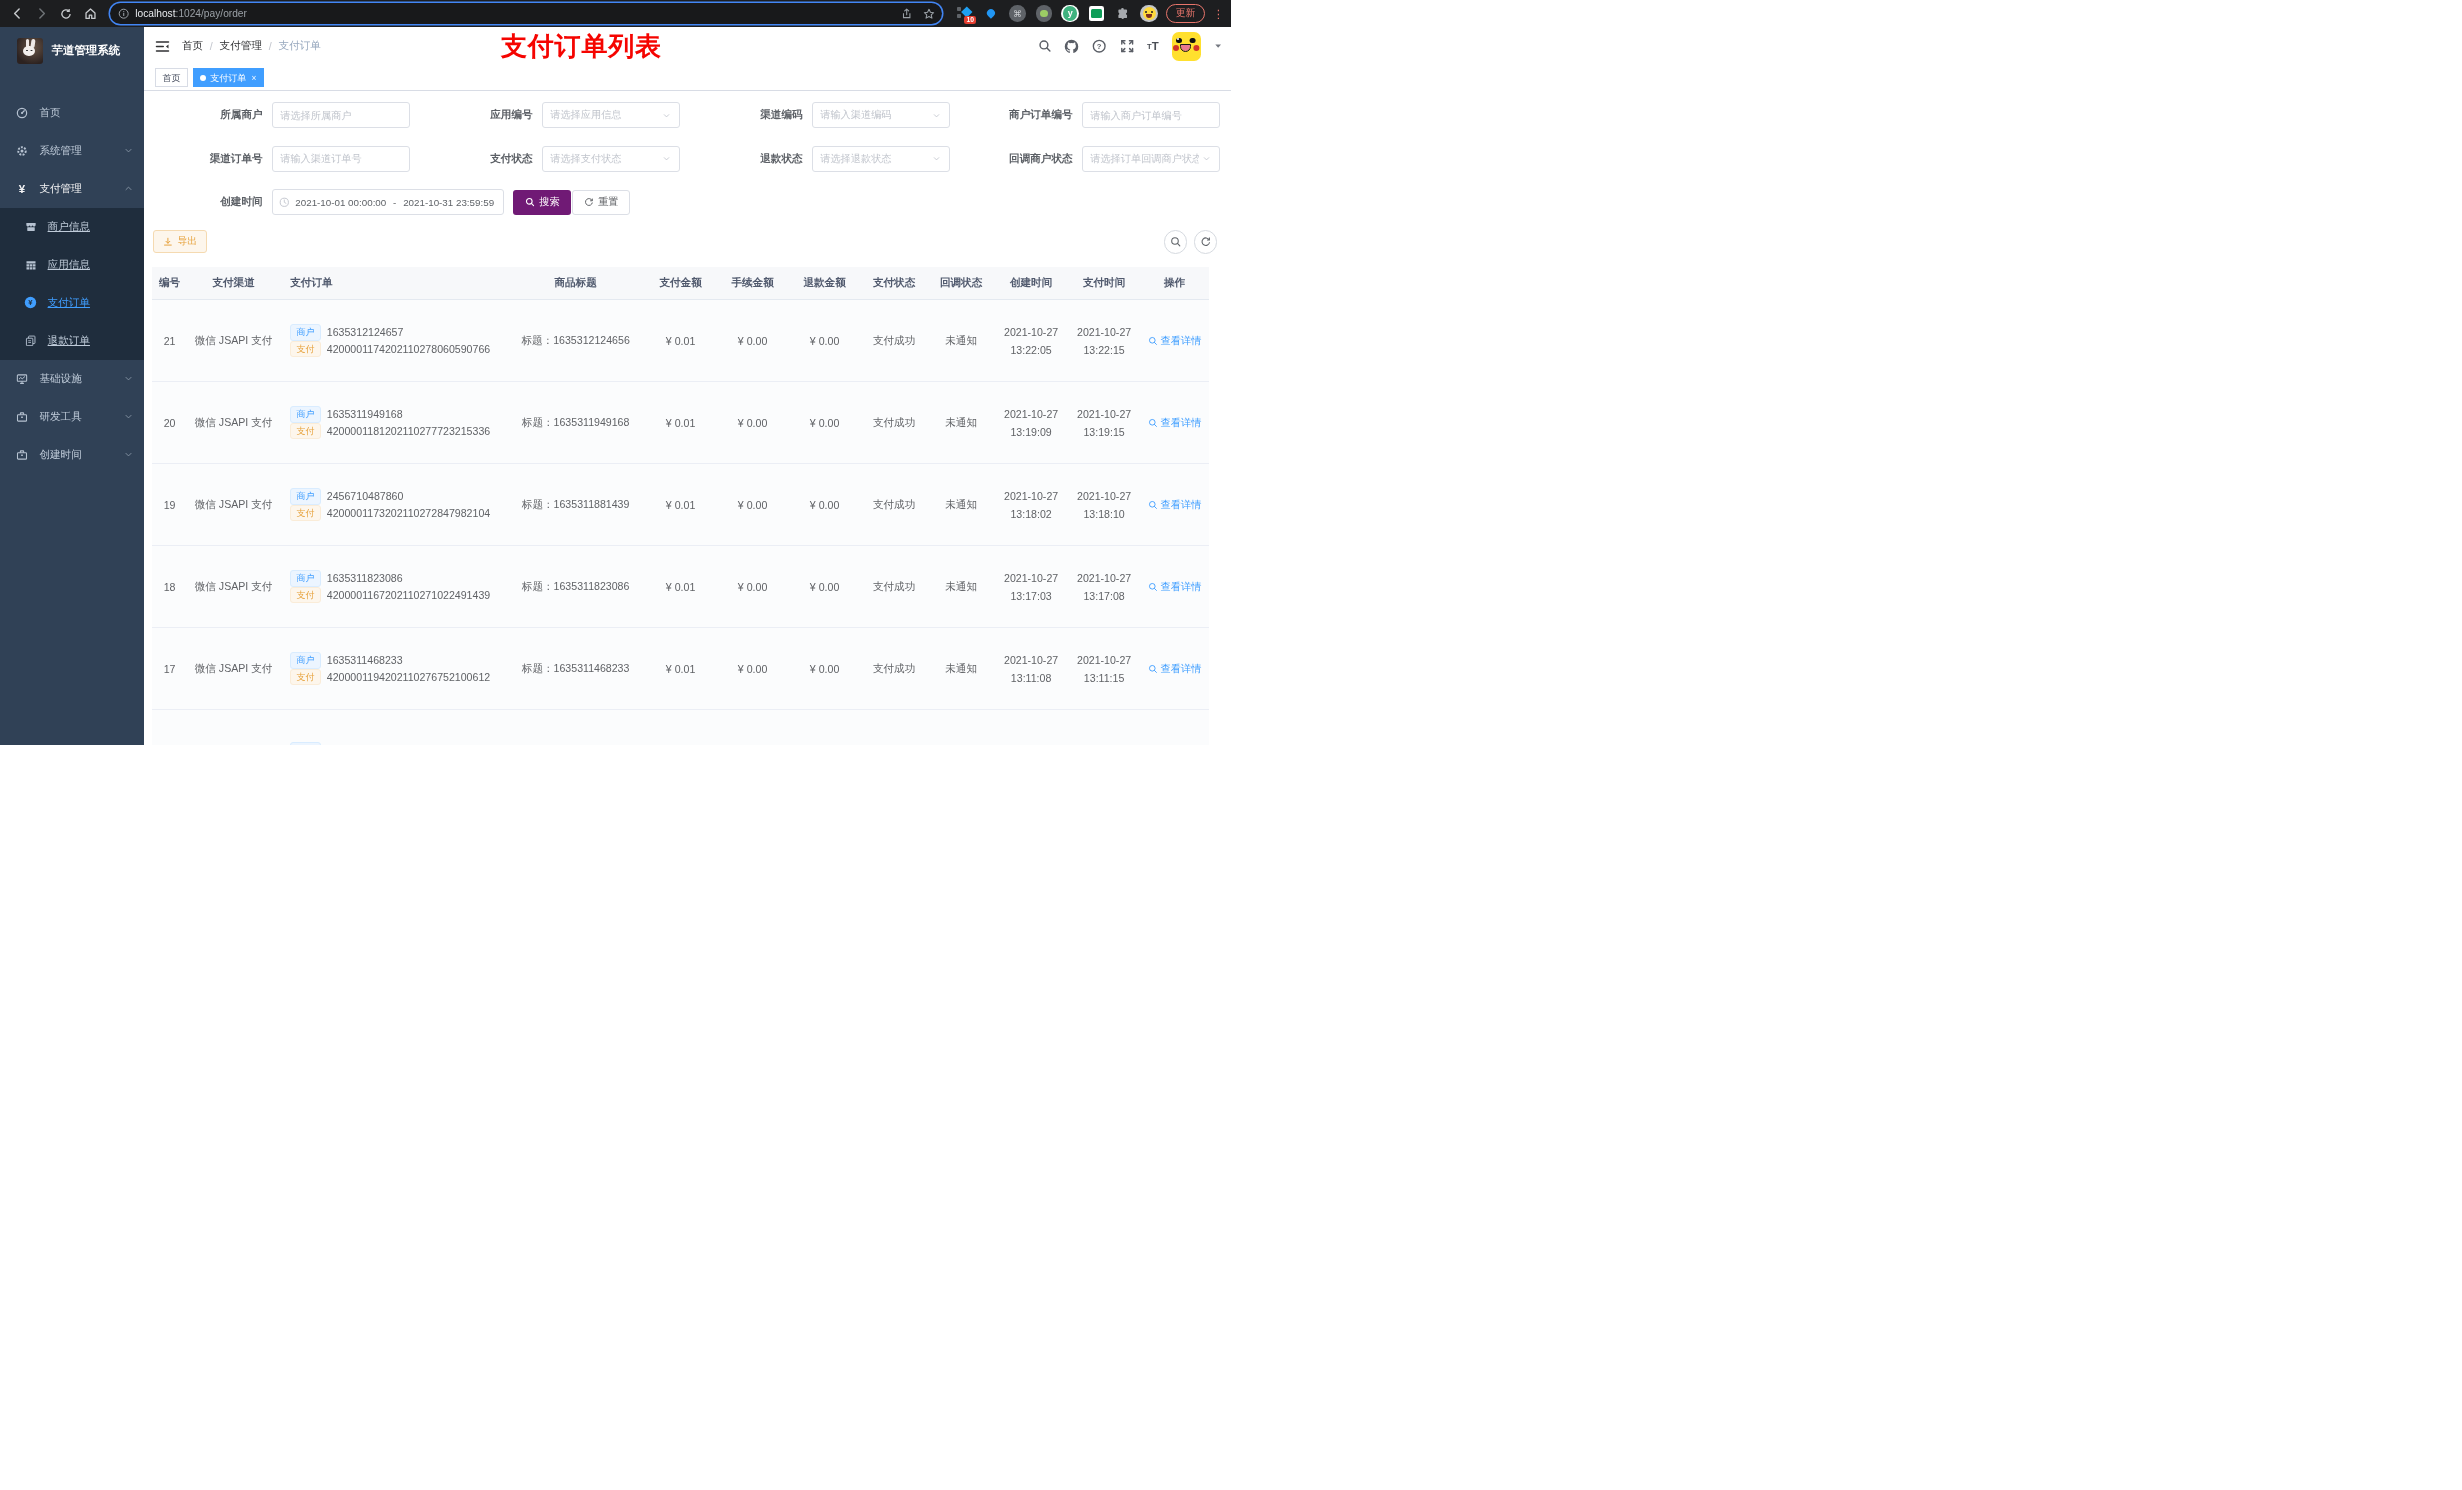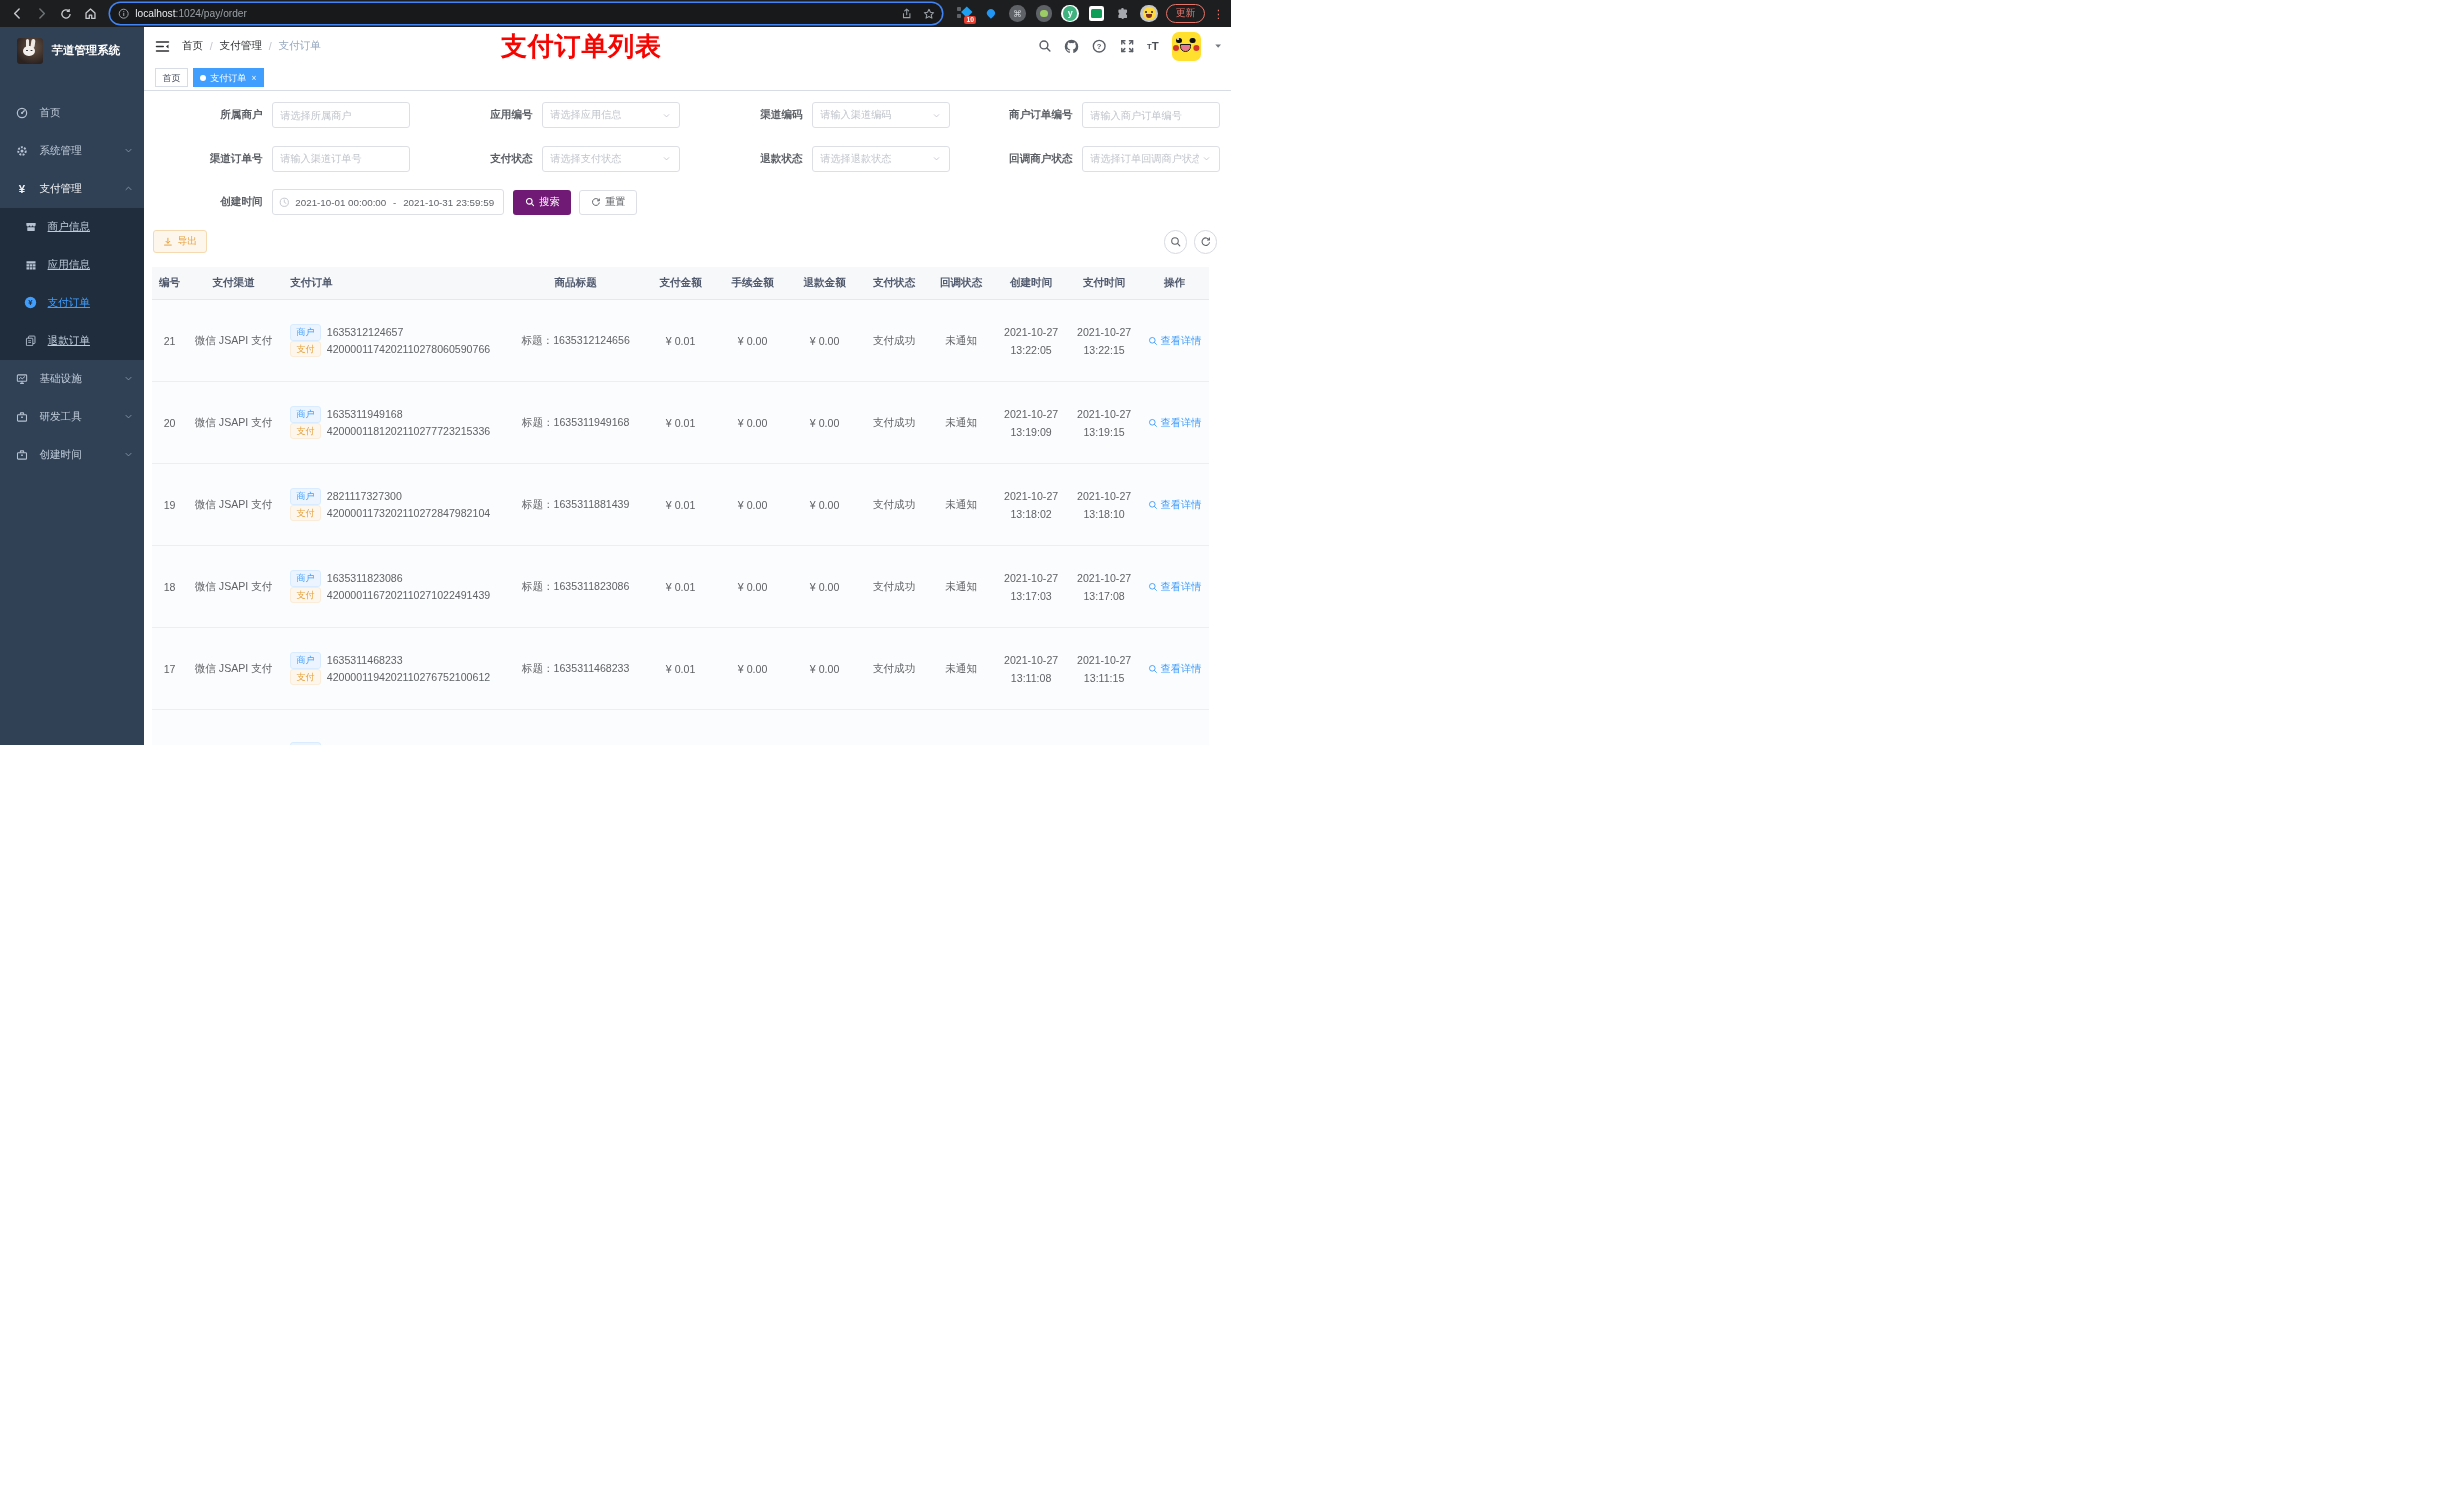--- a/index.html
+++ b/index.html
@@ -100,21 +100,21 @@
   .fctrl input { border:none; outline:none; width:100%; font-size:10.2px; color:#606266; font-family:inherit; background:transparent; }
   .fctrl input::placeholder { color:#c0c4cc; }
   .fctrl .ph { flex:1 1 auto; white-space:nowrap; overflow:hidden; }
   .fctrl .chevd { color:#c0c4cc; margin-left:3px; display:flex; flex:0 0 auto; }
   .frow3 { display:flex; align-items:center; }
   .datepill { width:232px; height:26px; border:0.8px solid #dcdfe6; border-radius:3px; display:flex; align-items:center; padding:0 6.8px; gap:5.3px; font-size:9.8px; color:#5f6368; }
   .datepill .clock { color:#c0c4cc; display:flex; flex:0 0 auto; }
   .datepill .sepd { color:#606266; padding:0 1.5px; }
   .btn { height:25px; border-radius:3px; font-size:10.2px; display:inline-flex; align-items:center; gap:4.5px; padding:0 10.6px; cursor:pointer; border:0.8px solid transparent; }
   .btn.search { background:#701a75; color:#fff; margin-left:9.8px; }
-  .btn.reset { background:#fff; color:#606266; border-color:#dcdfe6; margin-left:8px; }
+  .btn.reset { background:#fff; color:#606266; border-color:#dcdfe6; margin-left:1px; }
   .btn.export { background:#fdf6ec; color:#e6a23c; border-color:#f5dab1; height:23px; font-size:9.8px; padding:0 9px;text-align:right; }
   .toolrow { display:flex; align-items:center; margin:0 0 13px 1.5px; }
   .circbtns { margin-left:auto; display:flex; gap:6.8px; margin-right:6px; }
   .circ { width:23.5px; height:23.5px; border-radius:50%; border:0.8px solid #d6dae0; background:#fff; color:#5f6368; display:flex; align-items:center; justify-content:center; cursor:pointer; }
 
   
   table { border-collapse:collapse; table-layout:fixed; width:1057px; }
   th { height:33px; background:#f7f8fa; color:#515a6e; font-size:10.6px; font-weight:700; }
   td { height:82px; border-bottom:0.8px solid #ebeef5; font-size:10.6px; color:#606266; text-align:center; background:#fbfcfd; }
   tbody tr:first-child td { border-top:0.8px solid #e4e9f0; }
@@ -672,21 +672,21 @@
               </span>
             </td>
           </tr>
           <tr>
             <td>19</td>
             <td>微信 JSAPI 支付</td>
             <td class="col-order">
               <div class="ordercell">
                 <span class="ordline">
                     <span class="tag blue">商户</span>
-                    <span>2821117327300</span>
+                    <span>2456710487860</span>
                   </span>
                 <span class="ordline">
                     <span class="tag gold">支付</span>
                     <span>4200001173202110272847982104</span>
                   </span>
               </div>
             </td>
             <td>标题：1635311881439</td>
             <td>¥ 0.01</td>
             <td>¥ 0.00</td>

